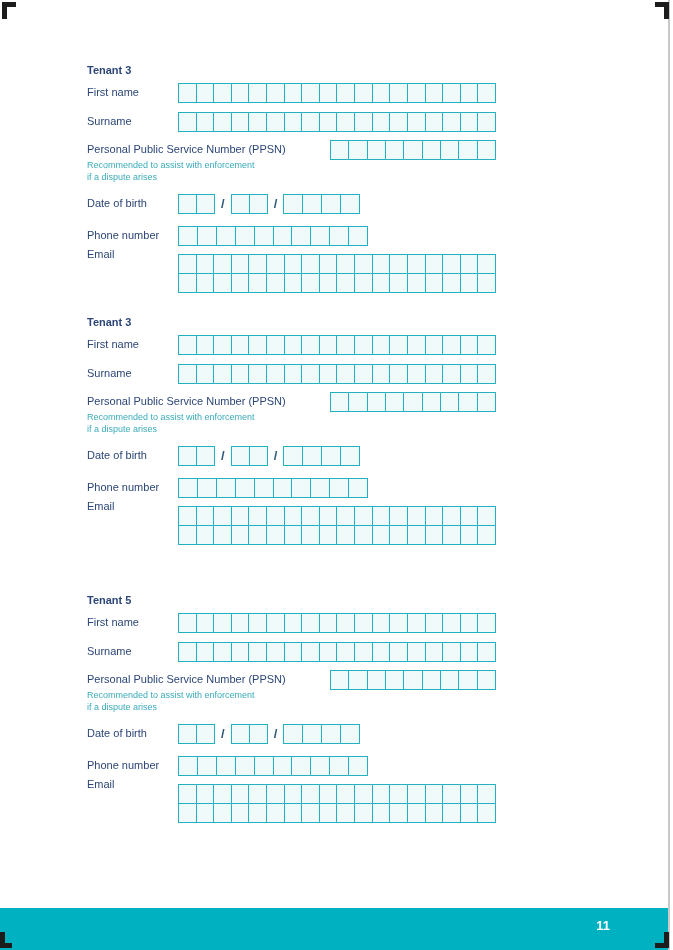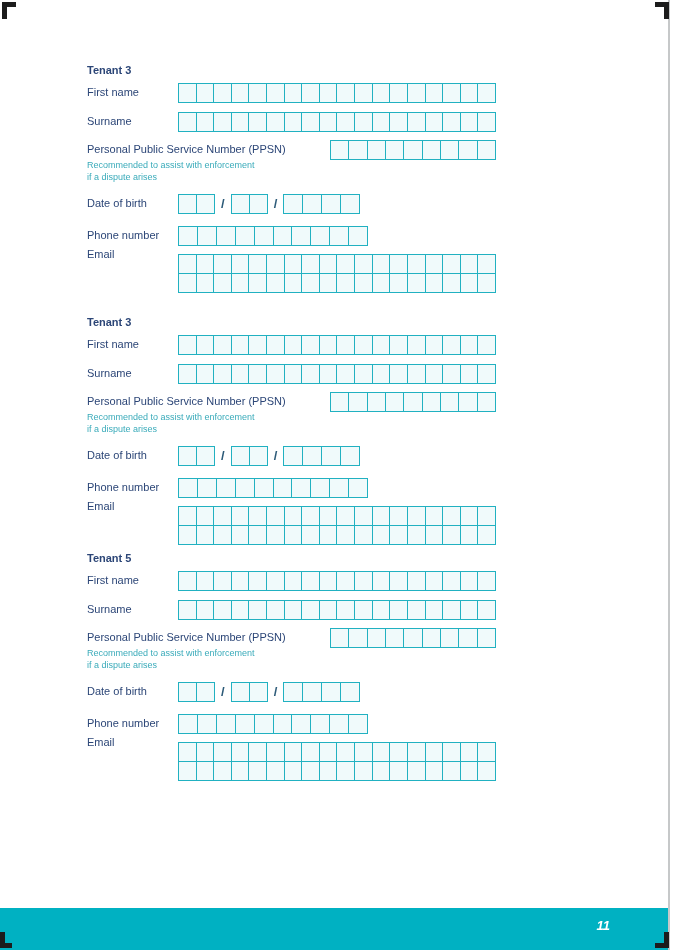--- a/index.html
+++ b/index.html
@@ -63,21 +63,20 @@
   }
   .email-grid{ position:absolute; width:318px; }
   .email-grid .boxes + .boxes{ margin-top:-1px; }
 
   
   .footer{
     position:absolute; left:0; bottom:0;
     width:670px; height:42px;
     background:var(--footer);
     z-index:4;
-    font-style:italic;
   }
   .pagenum{
     position:absolute; right:60px; top:10px;
     color:#ffffff; font-size:13px; font-weight:bold;
   }
 </style>
 </head>
 <body>
 
 <div class="page">
@@ -352,21 +351,21 @@
             <div class="cell"></div>
             <div class="cell"></div>
             <div class="cell"></div>
             <div class="cell"></div>
             <div class="cell"></div>
             <div class="cell"></div>
             <div class="cell"></div>
           </div>
         </div>
       </div>
-      <div class="section" style="top: 552px;">
+      <div class="section" style="top: 594px;">
         <div class="sec-title">Tenant 5</div>
         <div class="flabel" style="top: 22px;">First name</div>
         <div class="boxes abs" style="width: 318px; top: 19px; left: 91px;">
           <div class="cell"></div>
           <div class="cell"></div>
           <div class="cell"></div>
           <div class="cell"></div>
           <div class="cell"></div>
           <div class="cell"></div>
           <div class="cell"></div>

